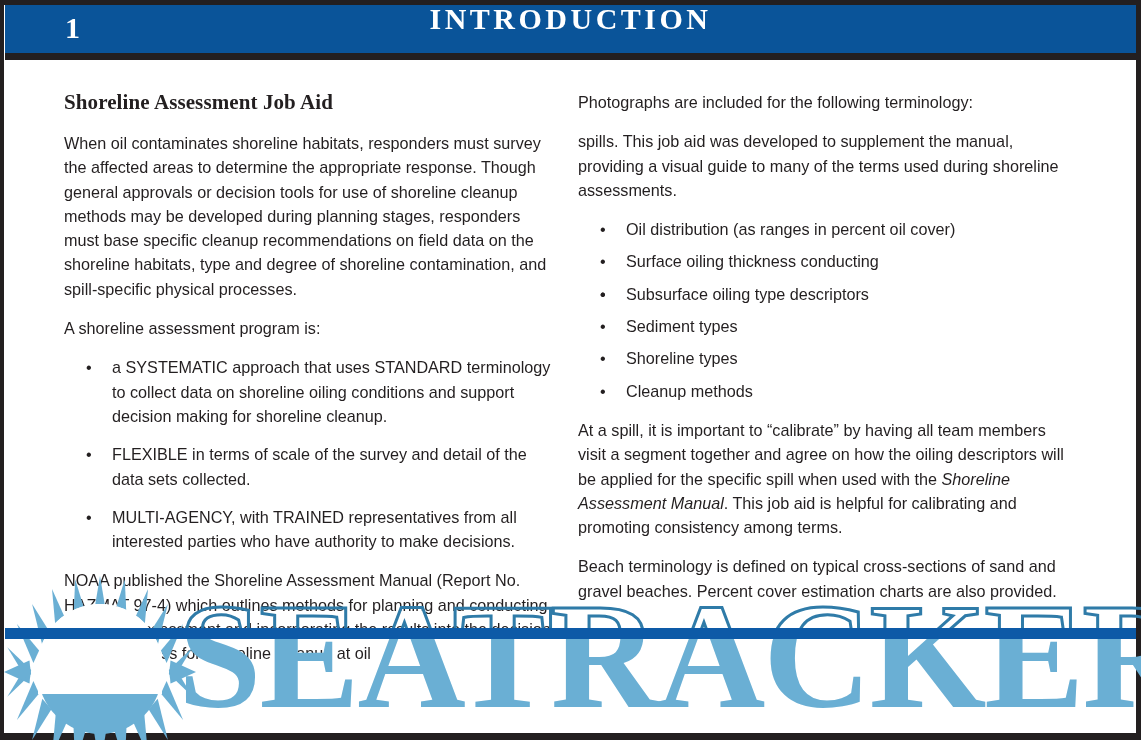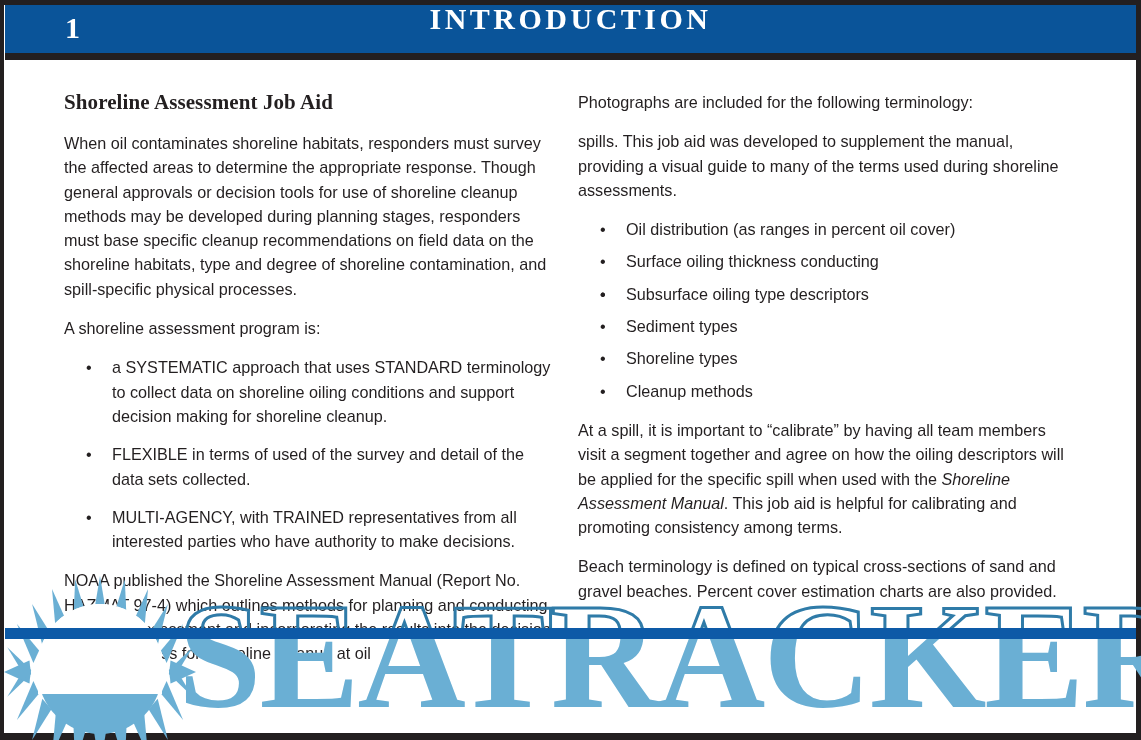--- a/index.html
+++ b/index.html
@@ -164,21 +164,21 @@
       <h2 class="section-title">Shoreline Assessment Job Aid</h2>
       <p class="para">When oil contaminates shoreline habitats, responders must survey the affected areas to determine the appropriate response.  Though general approvals or decision tools for use of shoreline cleanup methods may be developed during planning stages, responders must base specific cleanup recommenda­tions on field data on the shoreline habitats, type and degree of shoreline contamination, and spill-specific physical processes.</p>
       <p class="para">A shoreline assessment program is:</p>
       <ul class="bullets">
         <li>
           <span class="bullet-glyph">•</span>
           <span>a SYSTEMATIC approach that uses STANDARD terminol­ogy to collect data on shoreline oiling conditions and support decision making for shoreline cleanup.</span>
         </li>
         <li>
           <span class="bullet-glyph">•</span>
-          <span>FLEXIBLE in terms of used of the survey and detail of the data sets collected.</span>
+          <span>FLEXIBLE in terms of scale of the survey and detail of the data sets collected.</span>
         </li>
         <li>
           <span class="bullet-glyph">•</span>
           <span>MULTI-AGENCY, with TRAINED representatives from all interested parties who have authority to make decisions.</span>
         </li>
       </ul>
       <p class="para">NOAA published the Shoreline Assessment Manual (Report No. HAZMAT 97-4) which outlines methods for planning and conducting shoreline assessment and incorporating the results into the decision-making process for shoreline cleanup at oil</p>
     </div>
 
     <div class="column col-right">

